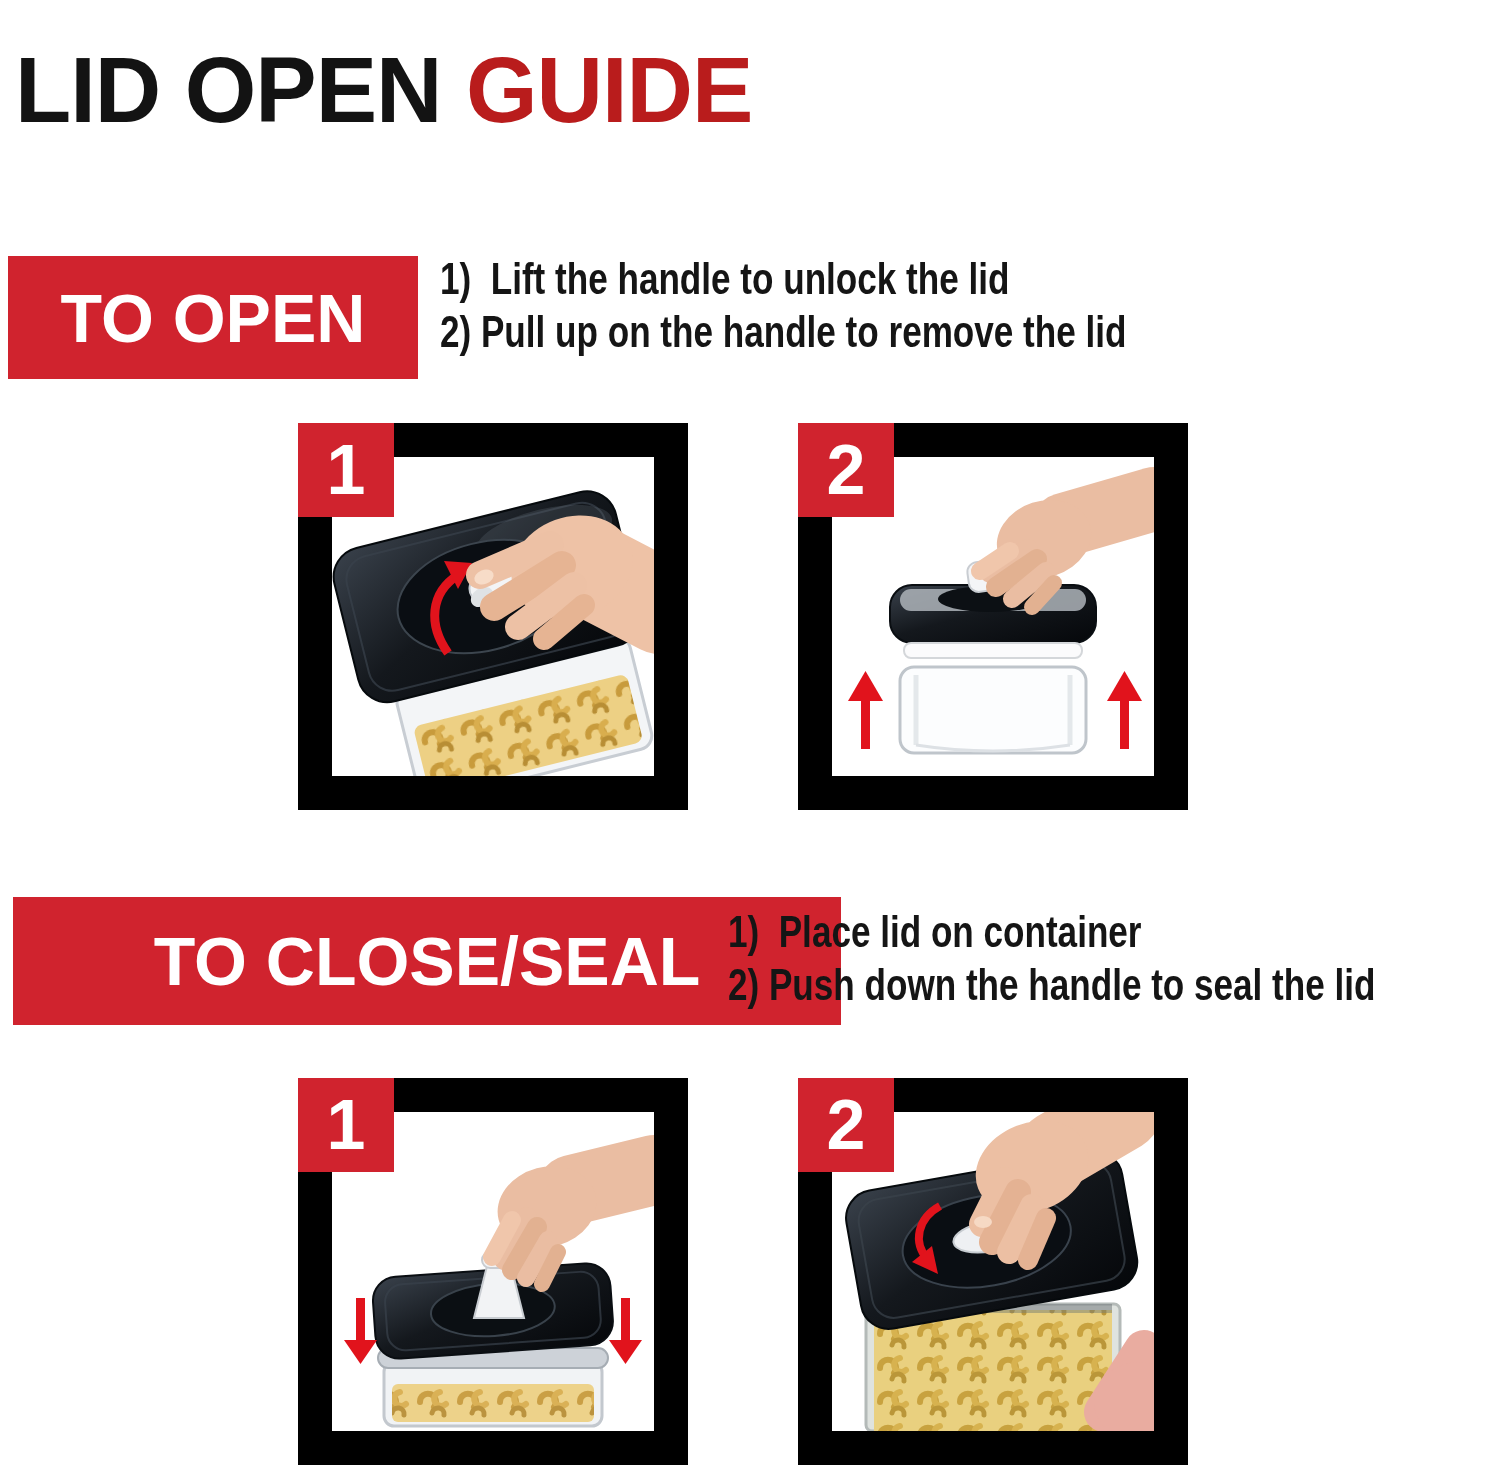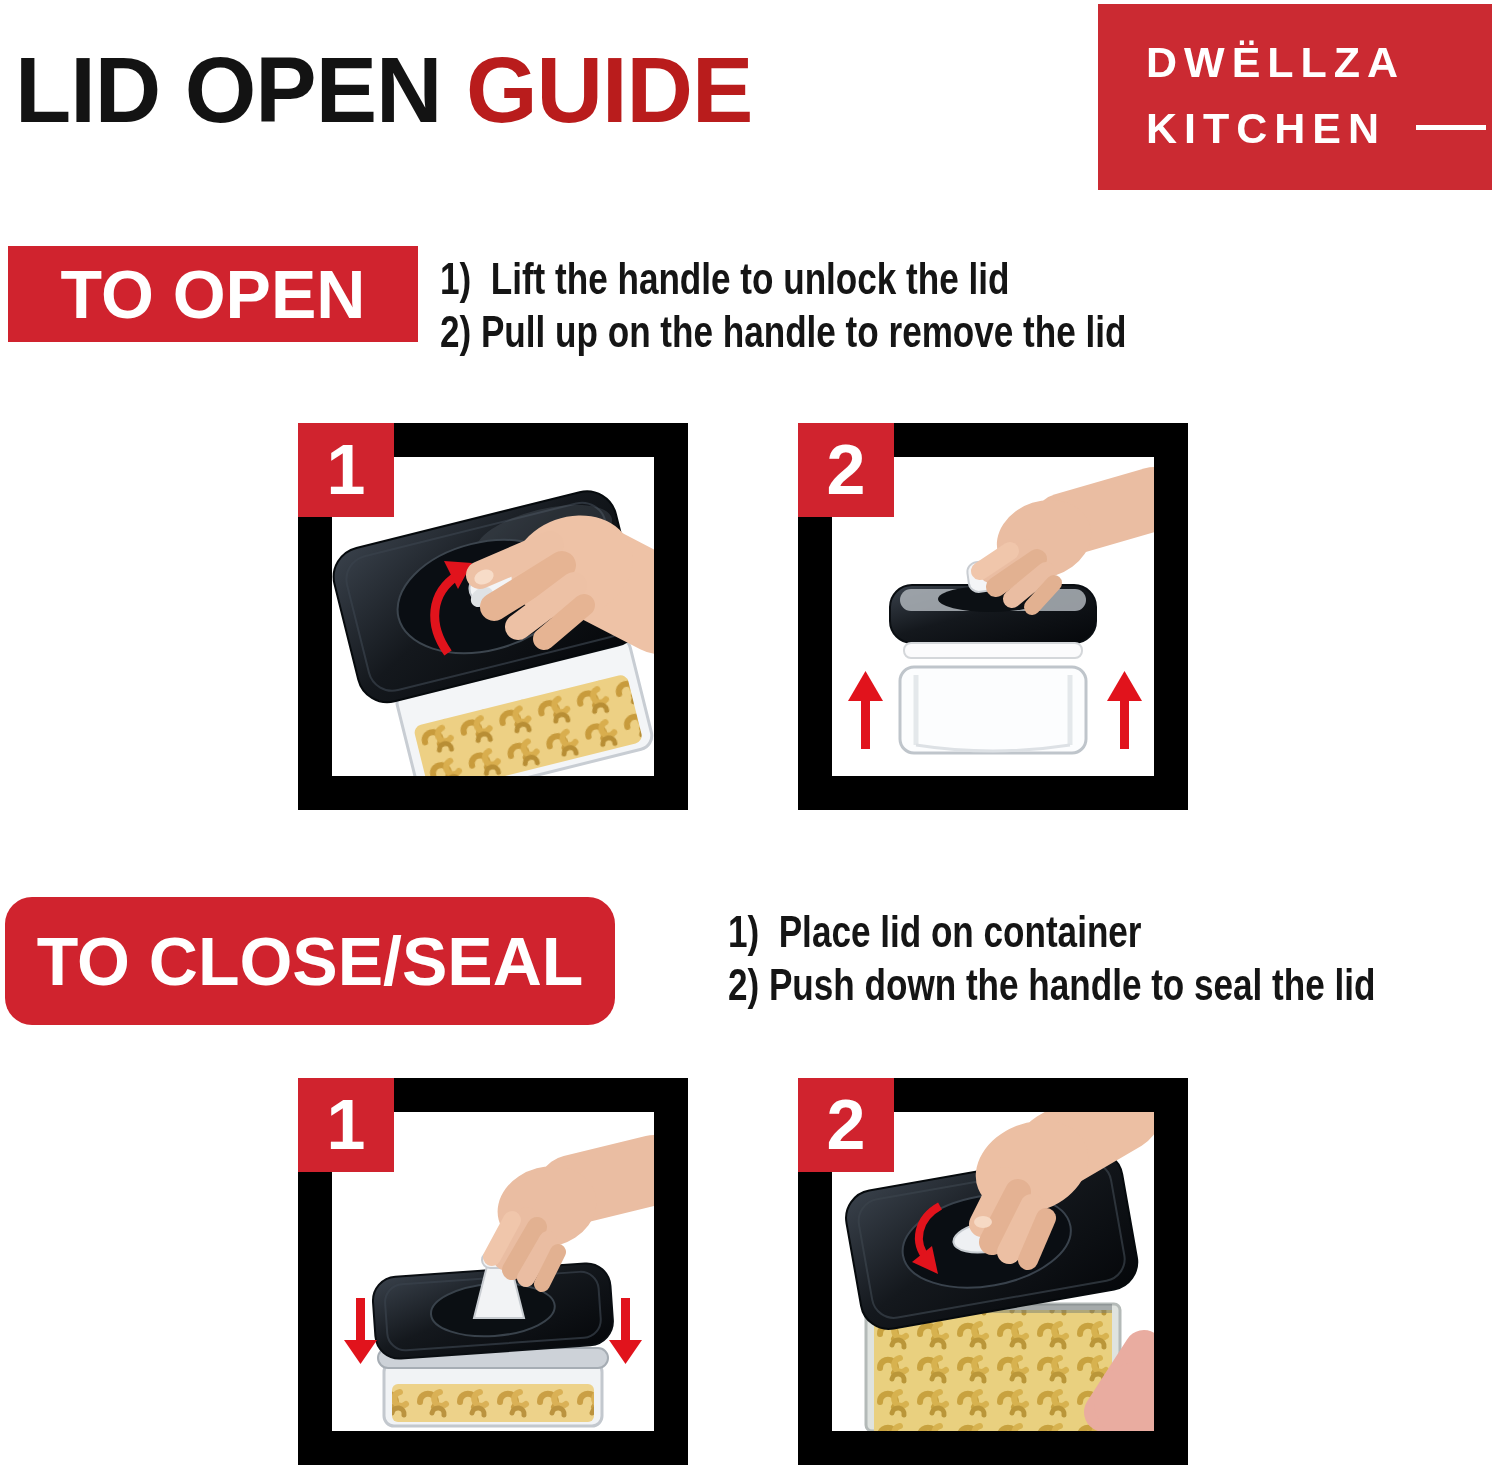--- a/index.html
+++ b/index.html
@@ -19,22 +19,22 @@
     background:#cb2a32; color:#ffffff;
   }
   .logo .l1 { position:absolute; left:48px; top:34px; font-size:43px; font-weight:bold; letter-spacing:7px; white-space:nowrap; }
   .logo .l2 { position:absolute; left:48px; top:100px; font-size:43px; font-weight:bold; letter-spacing:7px; white-space:nowrap; }
   .logo .dash { position:absolute; left:318px; top:121px; width:70px; height:5px; background:#ffffff; }
   
   .banner {
     position:absolute; background:#d0232e; color:#ffffff; display:flex;
     align-items:center; justify-content:center; font-weight:bold; font-size:68px; white-space:nowrap;
   }
-  .banner.open  { left:8px; top:246px; width:410px; height:96px; }
-  .banner.close { left:5px; top:897px; width:610px; height:128px;border-radius:27px; }
+  .banner.open  { left:8px; top:256px; width:410px; height:123px; }
+  .banner.close { left:13px; top:897px; width:828px; height:128px; }
   .steps {
     position:absolute; font-size:45px; font-weight:bold; color:#151515;
     line-height:53px; white-space:pre; transform:scaleX(0.78); transform-origin:left top;
   }
   .steps.open  { left:440px; top:252px; }
   .steps.close { left:728px; top:905px; }
   
   .figure { position:absolute; width:390px; height:387px; }
   .figure.f1 { left:298px; top:423px; }
   .figure.f2 { left:798px; top:423px; }
@@ -66,25 +66,20 @@
         <rect width="40" height="34" fill="#edd084"></rect>
         <path d="M8,18 a8,8 0 1 1 14,5" stroke="#c89b3c" stroke-width="6" fill="none" stroke-linecap="round"></path>
         <path d="M28,8 a7,7 0 1 0 6,12" stroke="#d9ae4e" stroke-width="6" fill="none" stroke-linecap="round"></path>
         <path d="M20,29 a6,6 0 1 1 12,2" stroke="#b88e35" stroke-width="5" fill="none" stroke-linecap="round"></path>
       </pattern>
     </defs>
   </svg>
 
   <div class="title"><span>LID OPEN</span><span class="red"> GUIDE</span></div>
 
-  <div class="logo">
-    <div class="l1">DWËLLZA</div>
-    <div class="l2">KITCHEN</div>
-    <div class="dash"></div>
-  </div>
 
   <div class="banner open">TO OPEN</div>
   <div class="steps open"><span>1)  Lift the handle to unlock the lid</span><br><span>2) Pull up on the handle to remove the lid</span></div>
 
   <div class="figure f1">
     <div class="frame"></div>
     <div class="badge">1</div>
     <div class="photo">
       <svg viewBox="0 0 322 319">
 

